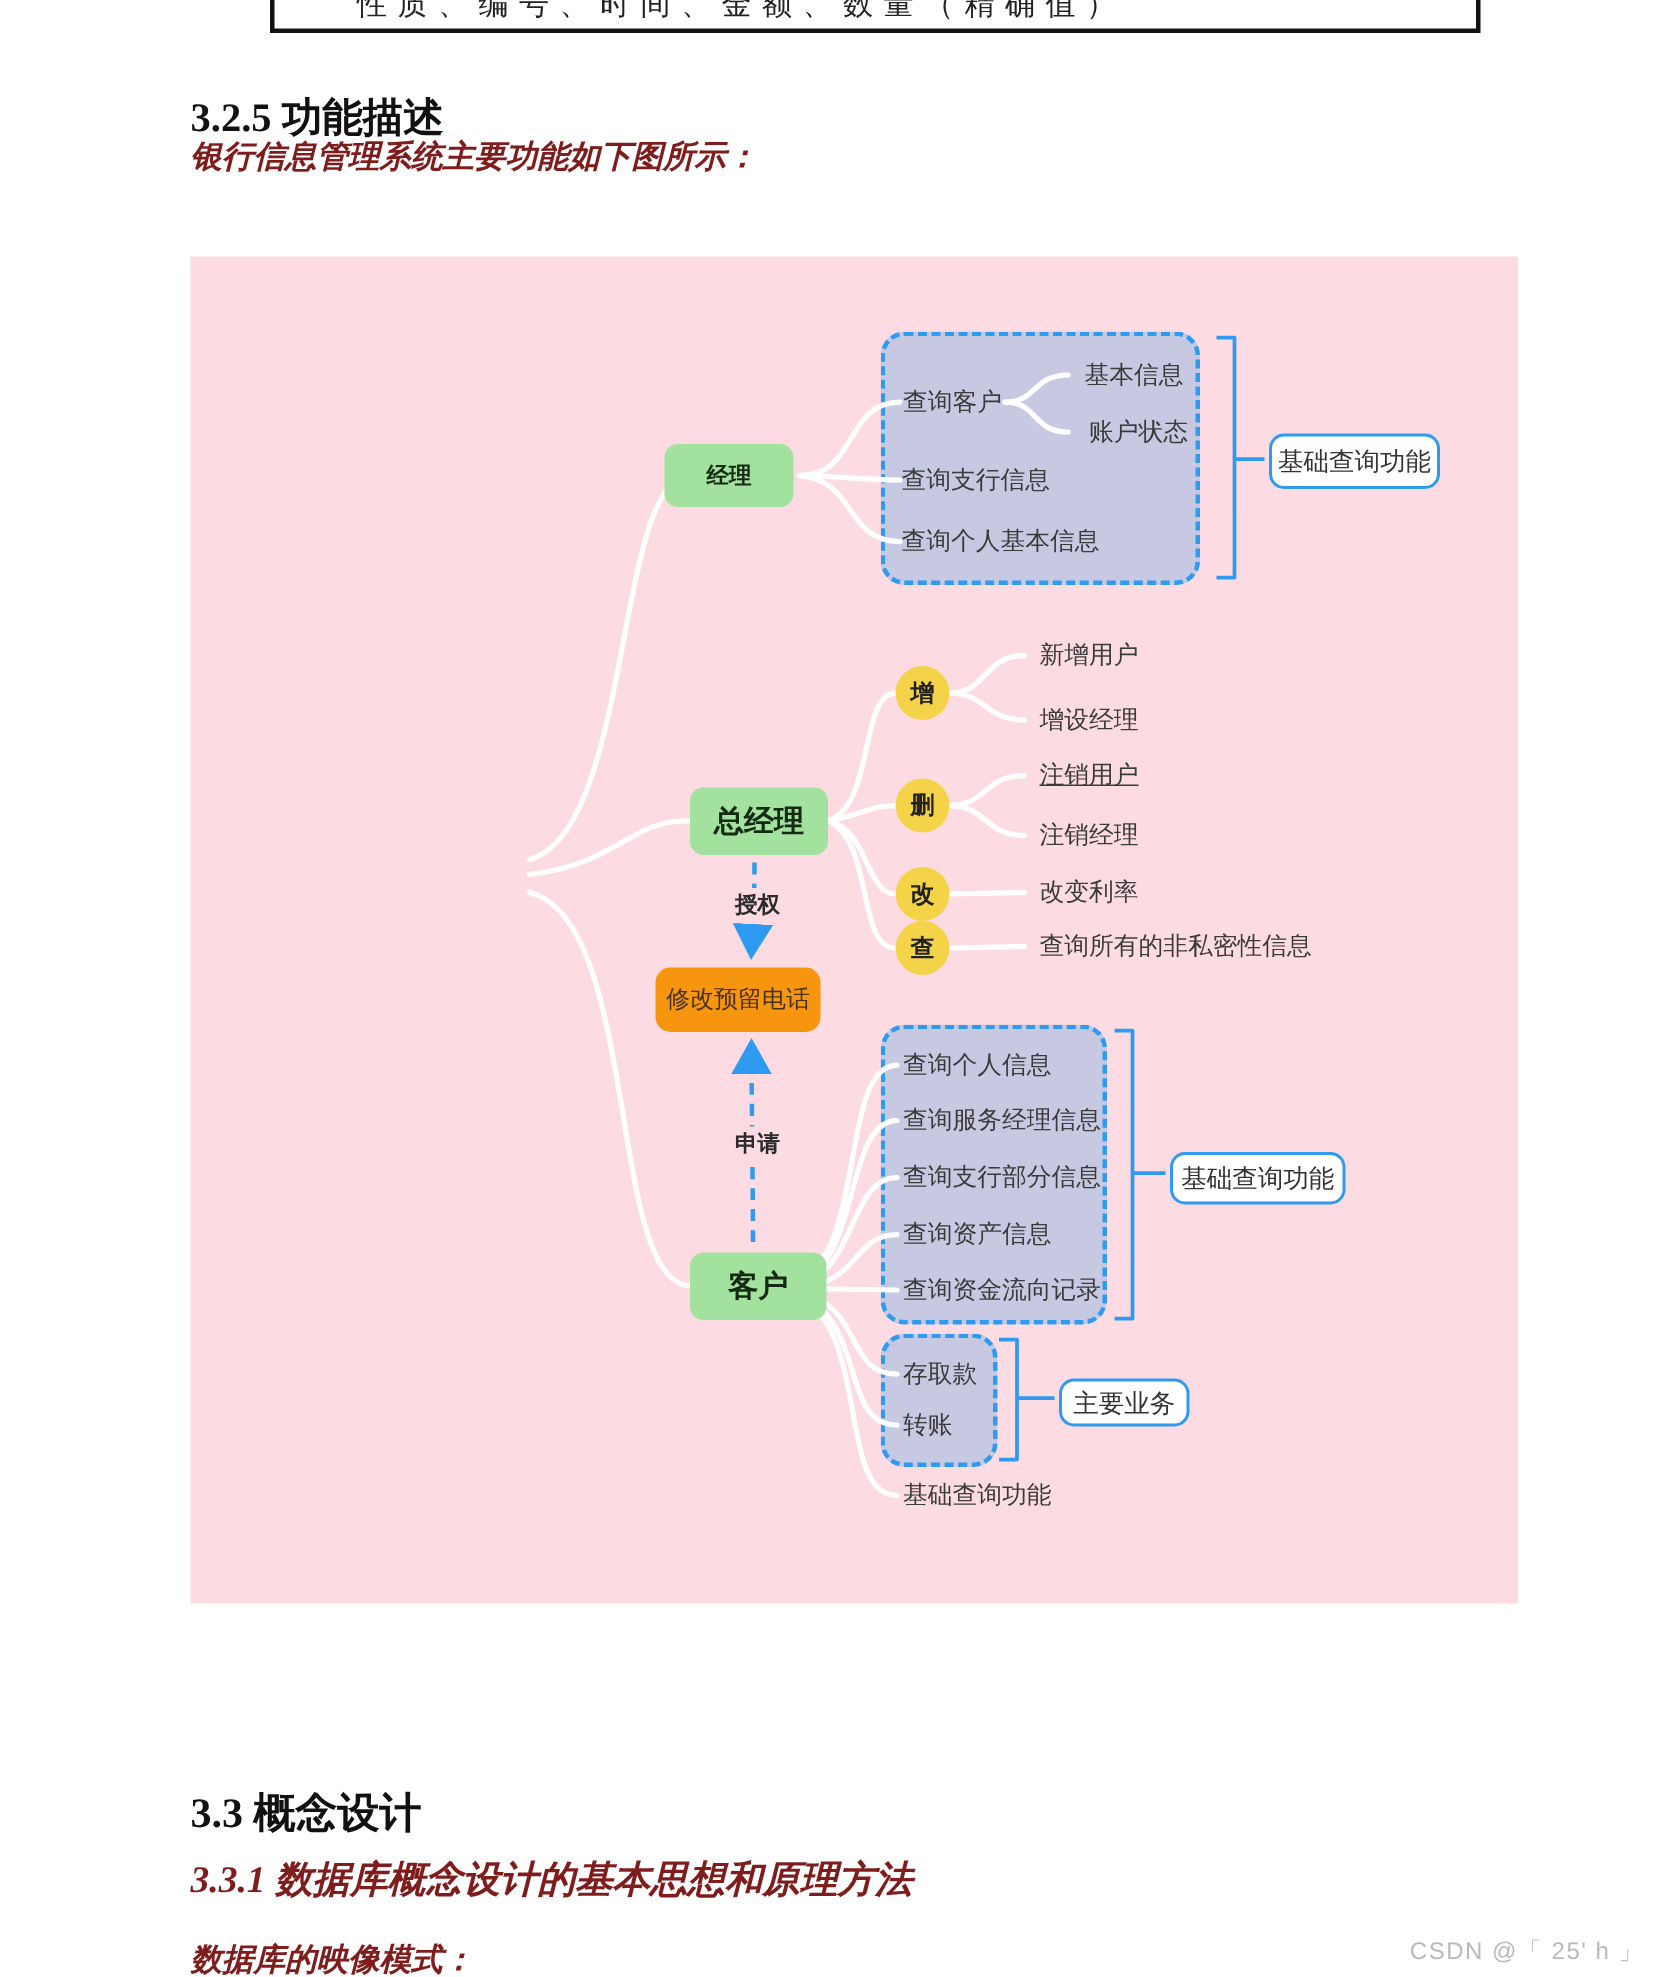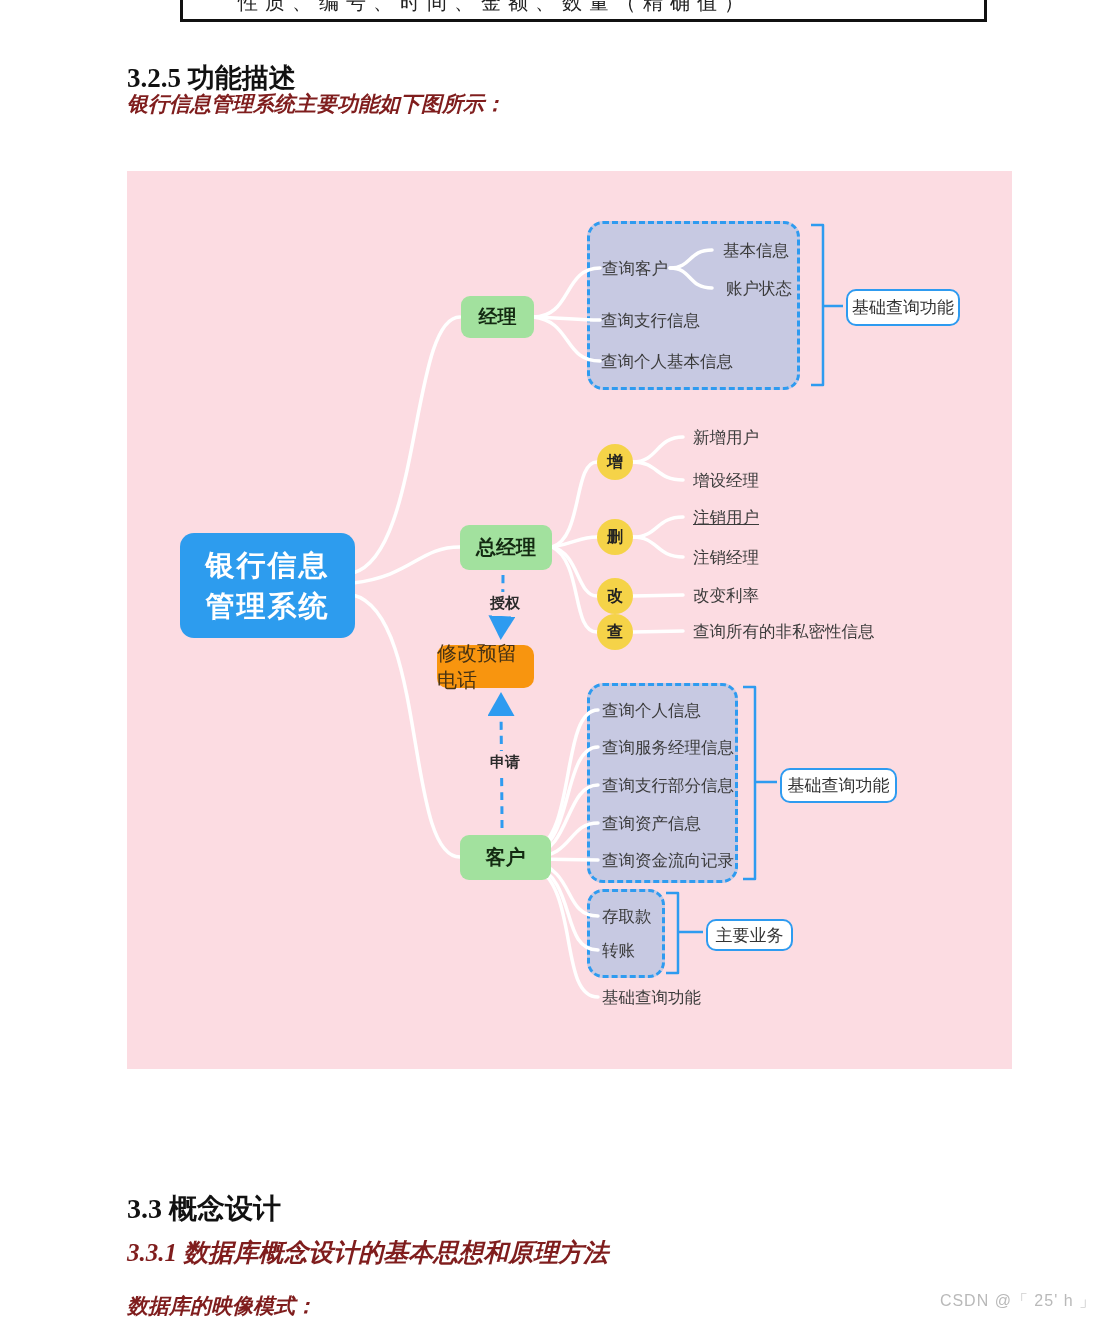--- a/index.html
+++ b/index.html
@@ -34,31 +34,31 @@
   .layer1{z-index:1;} .layer3{z-index:3;}
 
   .dashedbox{position:absolute;background:#c7c9e2;border:3px dashed #2e9bf0;
              border-radius:16px;box-sizing:border-box;}
   #dash-manager {left:460px;top:50px; width:213px;height:169px;}
   #dash-queries {left:460px;top:512px;width:151px;height:200px;}
   #dash-business{left:460px;top:718px;width:78px; height:89px;}
 
   .node-green{position:absolute;background:#a2e19e;border-radius:9px;color:#142a12;
               font-weight:700;display:flex;align-items:center;justify-content:center;}
-  #n-manager{left:334px;top:125px;width:73px;height:42px;font-size:19px;}
+  #n-manager{left:316px;top:125px;width:86px;height:42px;font-size:15px;}
   #n-gm     {left:333px;top:354px;width:92px;height:45px;font-size:20px;}
   #n-cust   {left:333px;top:664px;width:91px;height:45px;font-size:20px;}
 
   #n-root{position:absolute;left:53px;top:362px;width:175px;height:105px;
           background:#2d9cee;border-radius:14px;color:#fff;font-weight:700;
           font-size:29px;line-height:41px;display:flex;flex-direction:column;
           align-items:center;justify-content:center;letter-spacing:2px;}
 
-  #n-orange{position:absolute;left:310px;top:474px;width:97px;height:43px;
-            background:#f8950f;border-radius:10px;color:#463214;font-size:20px;
+  #n-orange{position:absolute;left:310px;top:474px;width:110px;height:43px;
+            background:#f8950f;border-radius:10px;color:#463214;font-size:16px;
             display:flex;align-items:center;justify-content:center;font-weight:500;}
 
   .circle{position:absolute;width:36px;height:36px;border-radius:50%;
           background:#f5d348;color:#222;font-size:16px;font-weight:600;
           display:flex;align-items:center;justify-content:center;left:470px;}
   #c-add{top:273px;} #c-del{top:348px;} #c-mod{top:407px;} #c-query{top:443px;}
 
   .leaf{position:absolute;font-size:16.5px;color:#3b3b3b;white-space:nowrap;height:22px;
         line-height:22px;}
 
@@ -136,24 +136,20 @@
       <path d="M616 516 L628 516 L628 708 L616 708 M628 611 L650 611"></path>
       <path d="M539 722 L551 722 L551 802 L539 802 M551 761 L576 761"></path>
     </g>
 
     <g stroke="#2e9bf0" stroke-width="3" fill="none" stroke-dasharray="8 6">
       <path d="M376 404 C376 428, 375 444, 374 463" marker-end="url(#ah)"></path>
       <path d="M375 657 C375 628, 374 556, 374 527" marker-end="url(#ah)"></path>
     </g>
   </svg>
 
-  <div id="n-root" class="layer3">
-    <span>银行信息</span>
-    <span>管理系统</span>
-  </div>
 
   <div id="n-manager" class="node-green layer3">经理</div>
   <div id="n-gm" class="node-green layer3">总经理</div>
   <div id="n-cust" class="node-green layer3">客户</div>
   <div id="n-orange" class="layer3">修改预留电话</div>
 
   <div class="circle layer3" id="c-add">增</div>
   <div class="circle layer3" id="c-del">删</div>
   <div class="circle layer3" id="c-mod">改</div>
   <div class="circle layer3" id="c-query">查</div>

